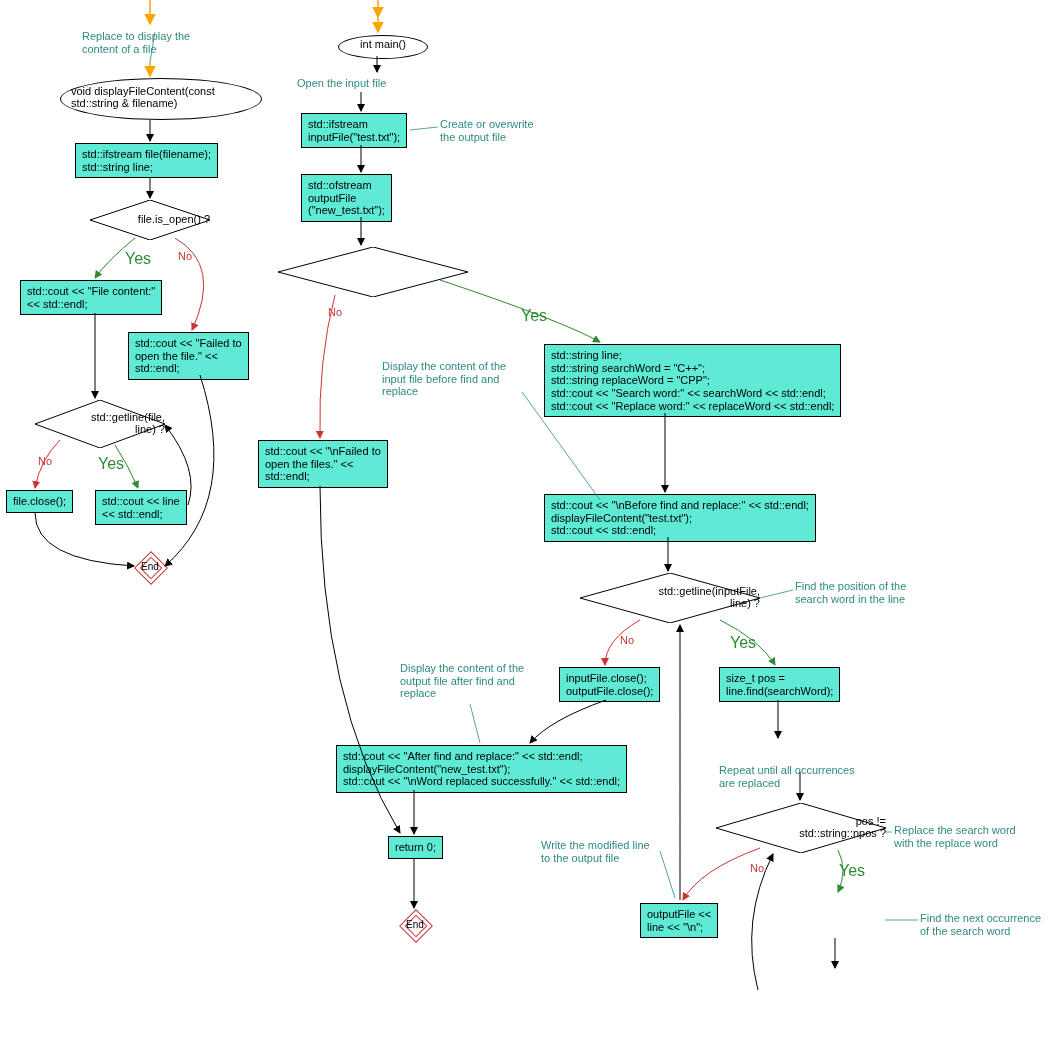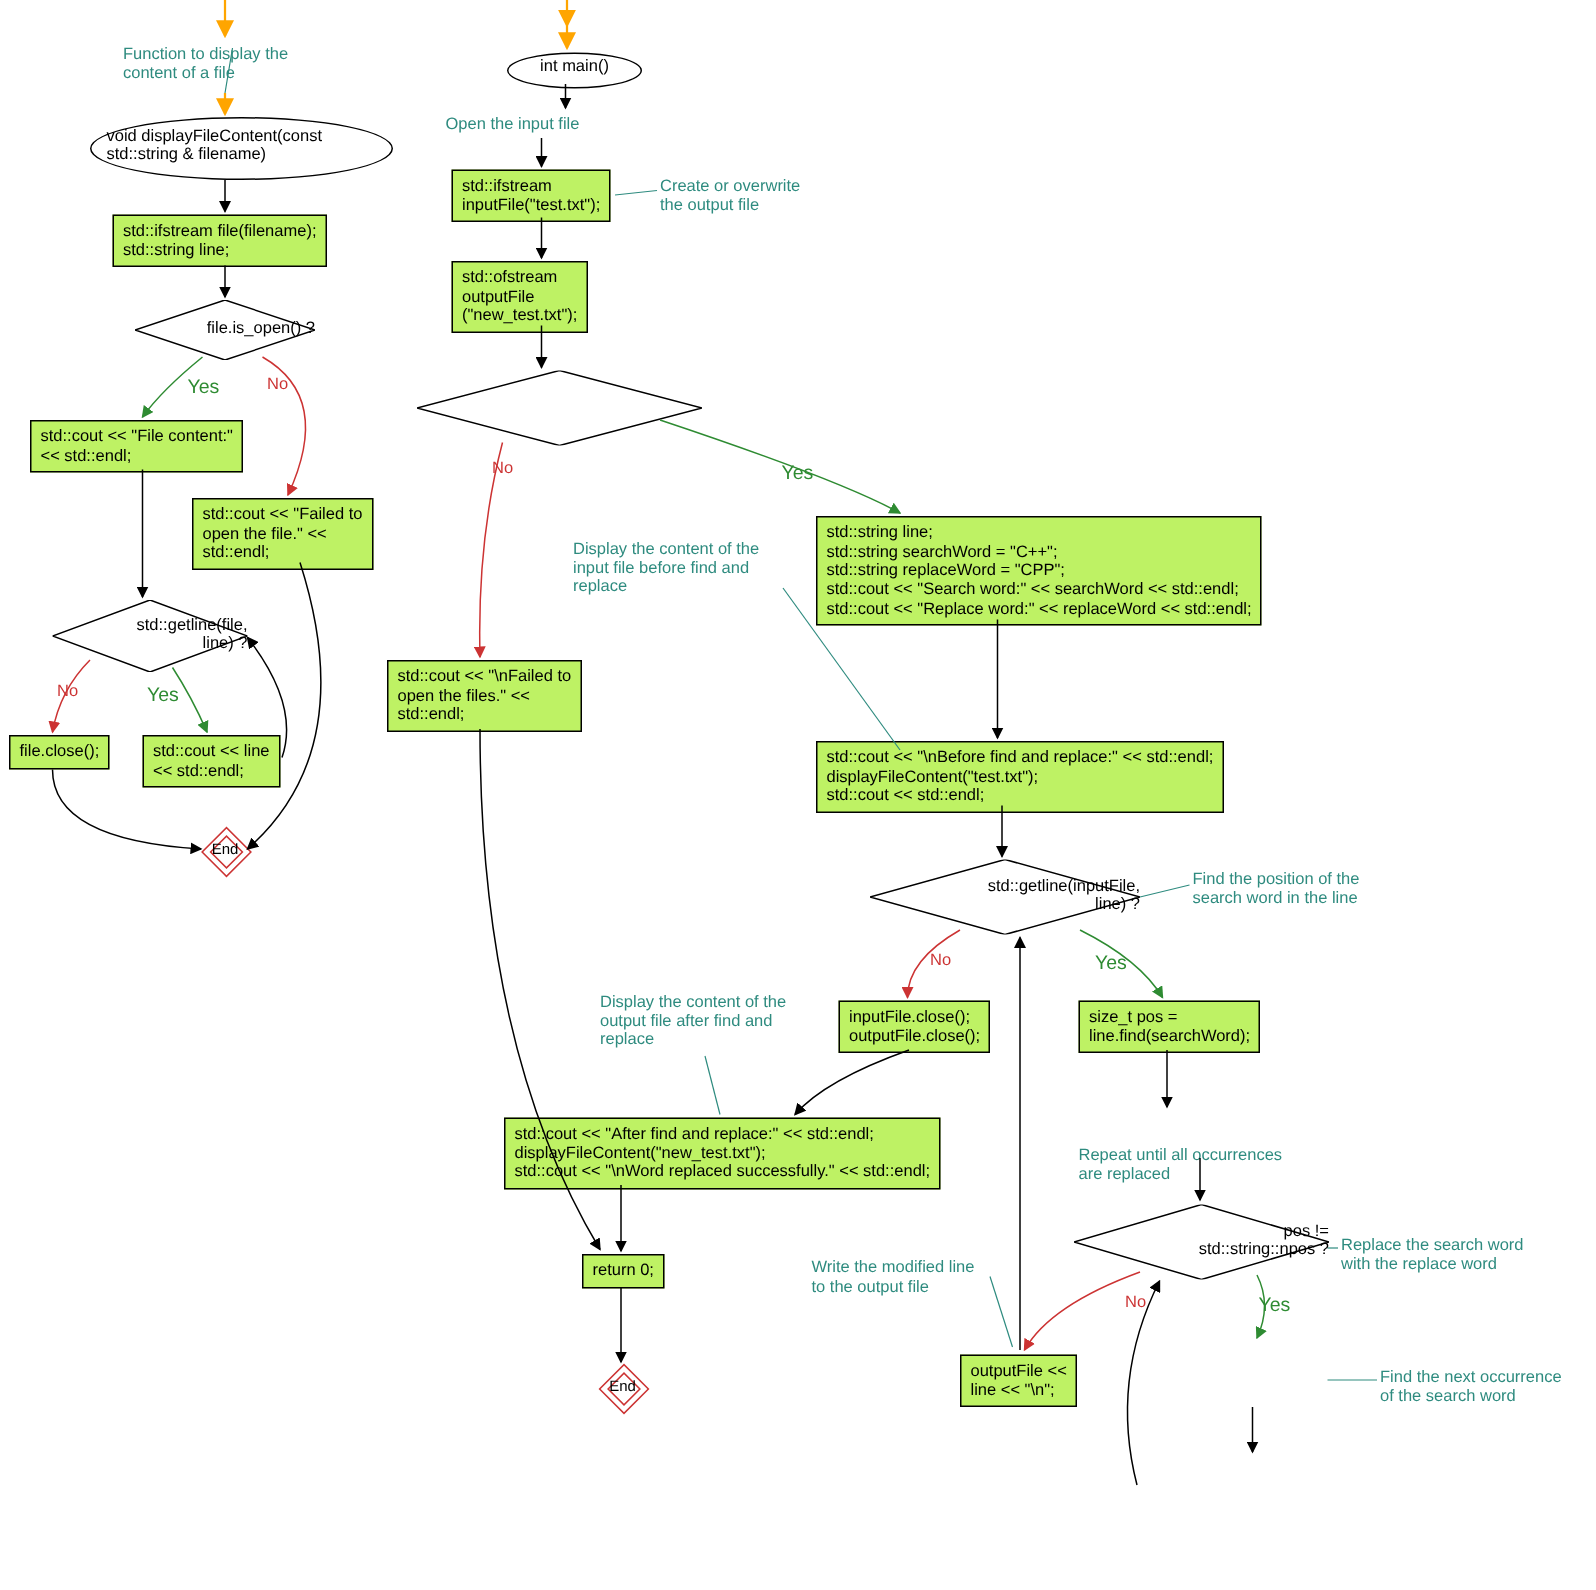--- a/index.html
+++ b/index.html
@@ -1,35 +1,35 @@
 <!DOCTYPE html>
 <html><head>
 <meta charset="utf-8">
 <style>
 html,body{margin:0;padding:0;width:1064px;height:1060px;background:#fff;font-family:Arial,Helvetica,sans-serif;font-size:11px;color:#000;position:relative}
 .canvas{position:absolute;left:0;top:0;width:1064px;height:1060px}
-.box{position:absolute;border:1px solid #000;background:#bef264;padding:4px 6px;line-height:1.15}
+.box{position:absolute;border:1px solid #000;background:#5eead4;padding:4px 6px;line-height:1.15}
 .comment{position:absolute;color:#2e8b7f;line-height:1.15}
-.ylabel{position:absolute;color:#2e8b32;font-size:13px}
+.ylabel{position:absolute;color:#2e8b32;font-size:16px}
 .nlabel{position:absolute;color:#cc3333;font-size:11px}
 .terminator{position:absolute;border:1px solid #000;border-radius:50%;padding:4px 10px;background:#fff}
 .dwrap{position:absolute}
 .dtxt{position:absolute;text-align:right;width:100%;z-index:2}
 .endshape{position:absolute;width:28px;height:28px}
 .endshape .dia1{position:absolute;left:3px;top:3px;width:22px;height:22px;border:1px solid #c33;transform:rotate(45deg)}
 .endshape .dia2{position:absolute;left:7px;top:7px;width:14px;height:14px;border:1px solid #c33;transform:rotate(45deg)}
 .endshape .etxt{position:absolute;left:0;top:8px;width:100%;text-align:center;font-size:10px}
 svg{position:absolute;left:0;top:0;pointer-events:none}
 </style>
 </head>
 <body>
 
 <div class="canvas">
 
-<div class="comment" style="left:82px;top:30px;white-space:pre">Function to display the
+<div class="comment" style="left:82px;top:30px;white-space:pre">Replace to display the
 content of a file</div>
 
 <div class="terminator" style="left:60px;top:78px;width:180px;height:30px;border-radius:50%/50%;text-align:left;white-space:pre;line-height:1.1;padding-top:6px">void displayFileContent(const
 std::string &amp; filename)</div>
 
 <div class="box" style="left:75px;top:143px;white-space:pre">std::ifstream file(filename);
 std::string line;</div>
 
 <div class="dwrap" style="left:90px;top:200px;width:120px;height:40px">
   <svg style="position:absolute;left:0;top:0" width="120" height="40">

